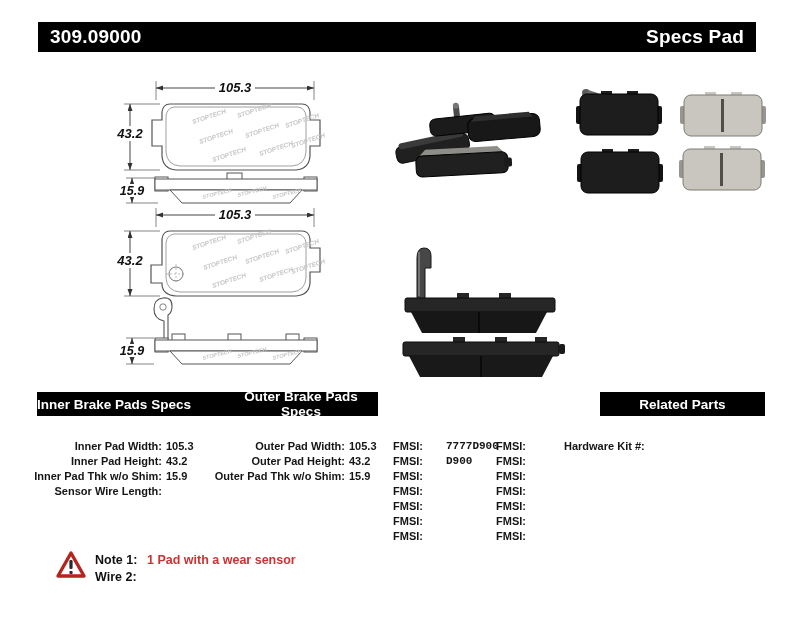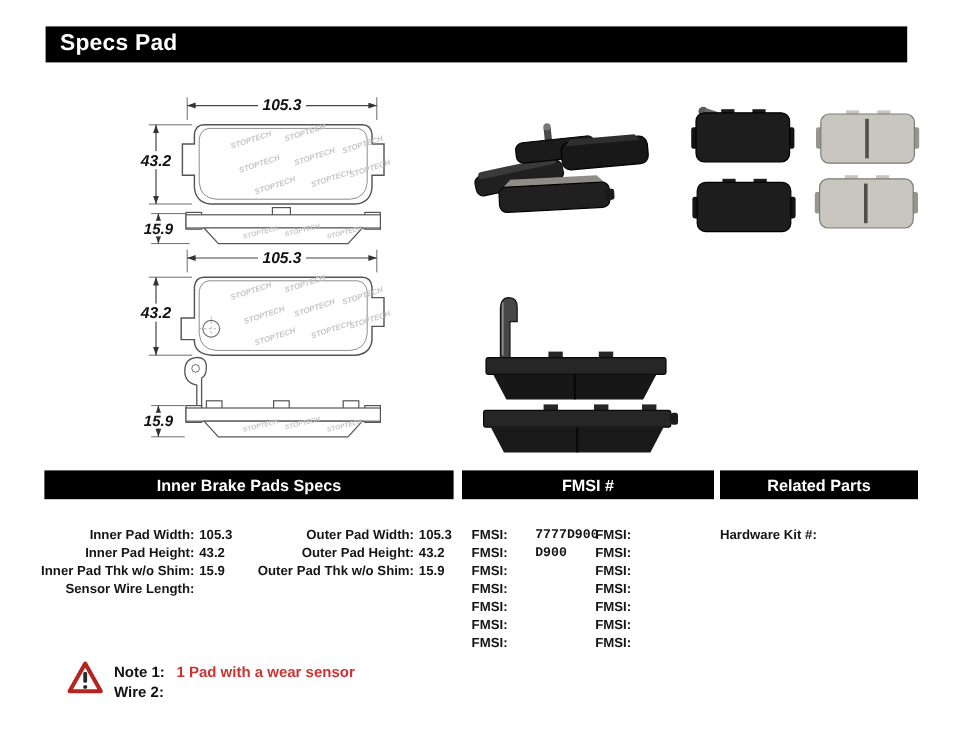--- a/index.html
+++ b/index.html
@@ -30,20 +30,21 @@
   
   svg text.dim{font-family:"Liberation Sans",sans-serif;font-style:italic;font-weight:bold;fill:#111;}
   svg text.wm{font-family:"Liberation Sans",sans-serif;font-style:italic;font-weight:bold;fill:#c6c6c6;}
 </style>
 </head>
 <body>
 
 <div class="page">
 
   <div class="abs topbar">
+    <span>309.09000</span>
     <span>Specs Pad</span>
   </div>
 
   <svg class="abs" style="left:88px;top:76px;" width="260" height="132" viewBox="0 0 260 132">
     <defs>
       <marker id="a1" markerWidth="8" markerHeight="6" refX="7" refY="2.5" orient="auto-start-reverse">
         <path d="M0,0 L7,2.5 L0,5 Z" fill="#333"></path>
       </marker>
     </defs>
 
@@ -252,22 +253,22 @@
       <rect x="140" y="99" width="12" height="6" fill="#262626"></rect>
       <rect x="8" y="104" width="156" height="14" rx="2" fill="#262626" stroke="#0a0a0a"></rect>
       <rect x="164" y="106" width="6" height="10" rx="2" fill="#1a1a1a"></rect>
       <path d="M 14,118 L 158,118 L 147,139 L 25,139 Z" fill="#191919"></path>
       <line x1="86" y1="118" x2="86" y2="139" stroke="#000" stroke-width="1.2"></line>
     </g>
   </svg>
 
   <div class="abs thead split" style="left:37px;width:341px;">
     <span class="half">Inner Brake Pads Specs</span>
-  </div>
-  <div class="abs thead" style="left:385px;width:210px;">FMSI #</div>
+    <span class="half">Outer Brake Pads Specs</span>
+  </div>
   <div class="abs thead" style="left:600px;width:165px;">Related Parts</div>
 
   <div class="abs speccol" style="left:30px;">
     <div class="srow">
       <span class="lbl">Inner Pad Width:</span>
       <span class="val">105.3</span>
     </div>
     <div class="srow">
       <span class="lbl">Inner Pad Height:</span>
       <span class="val">43.2</span>
@@ -352,21 +353,21 @@
     <div class="srow frow">
       <span class="lbl">FMSI:</span>
       <span class="val"></span>
     </div>
     <div class="srow frow">
       <span class="lbl">FMSI:</span>
       <span class="val"></span>
     </div>
   </div>
 
-  <div class="abs speccol" style="left:600px;">
+  <div class="abs speccol" style="left:564px;">
     <div class="srow relrow">
       <span class="lbl">Hardware Kit #:</span>
       <span class="val"></span>
     </div>
   </div>
 
   <svg class="abs" style="left:55px;top:549px;" width="32" height="32" viewBox="0 0 32 32">
     <path d="M 16,4 L 29,27 L 3,27 Z" fill="#ffffff" stroke="#b5251f" stroke-width="3.4" stroke-linejoin="round"></path>
     <rect x="14.4" y="11" width="3.2" height="9" rx="1.2" fill="#2a2a2a"></rect>
     <rect x="14.4" y="22" width="3.2" height="3" rx="1" fill="#2a2a2a"></rect>

